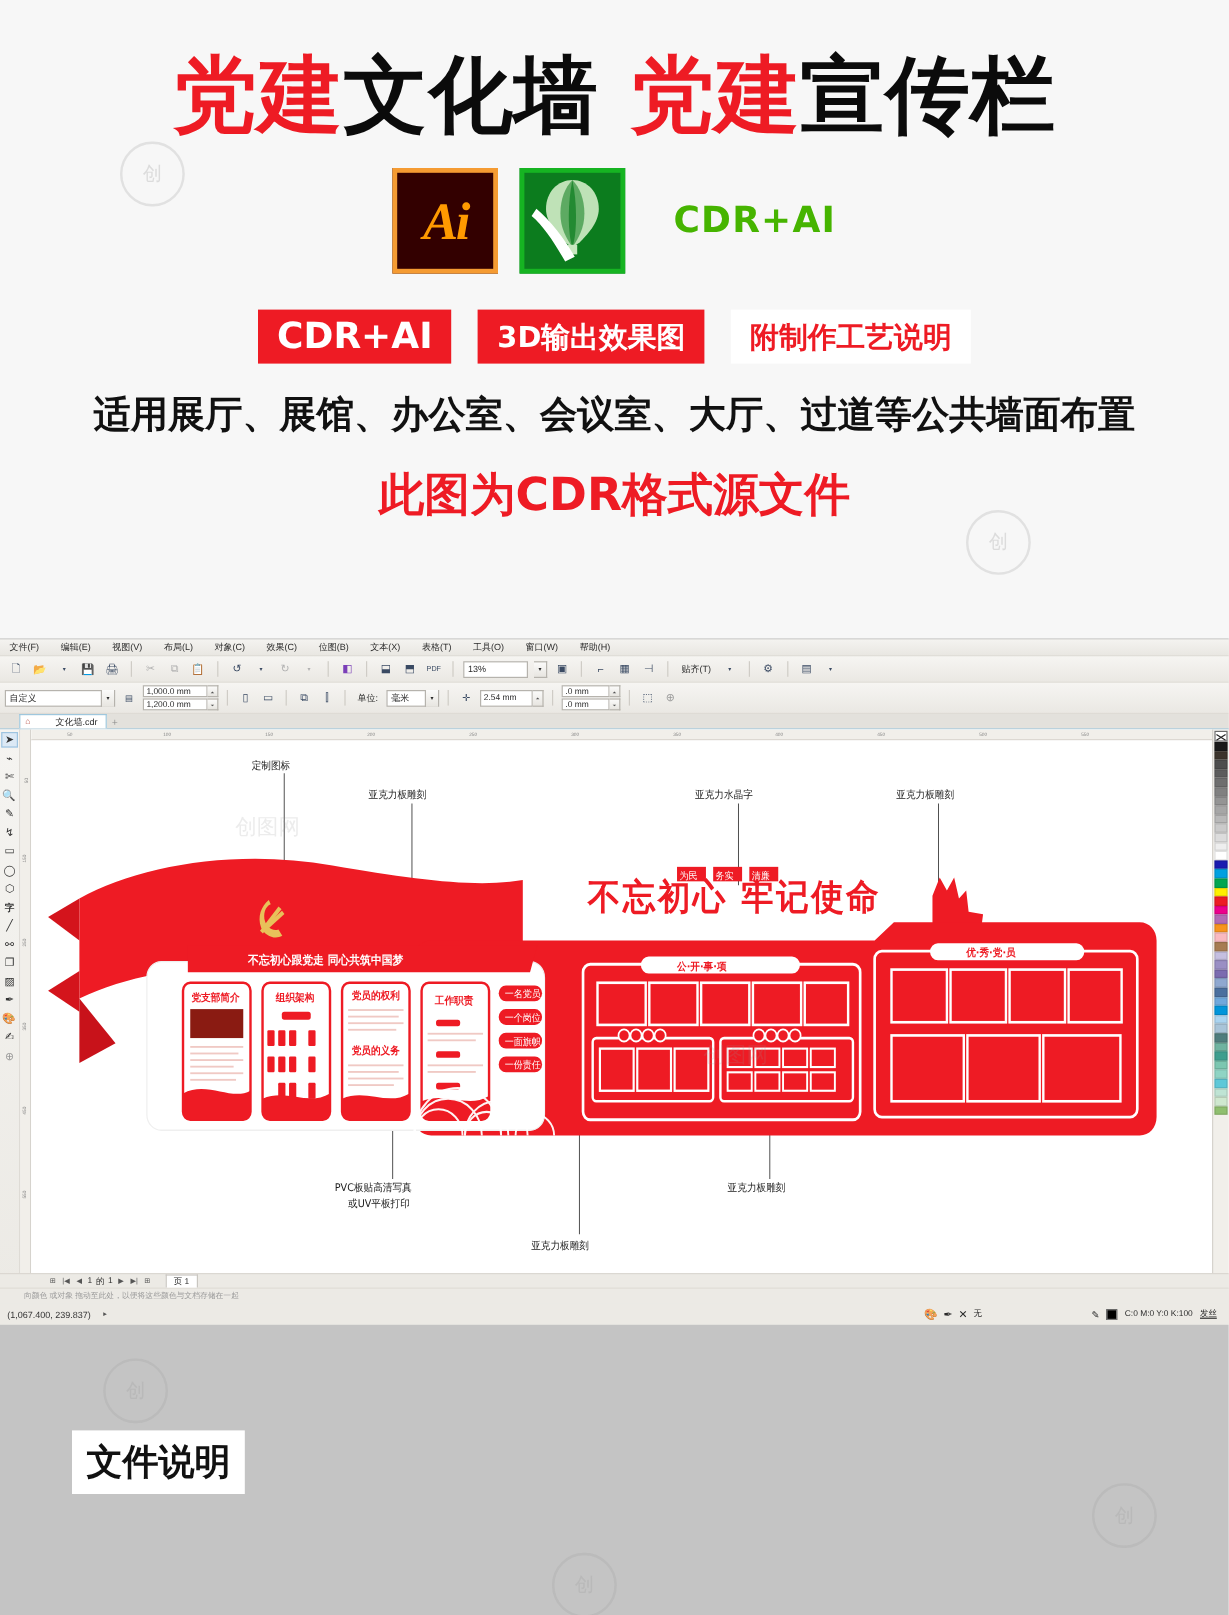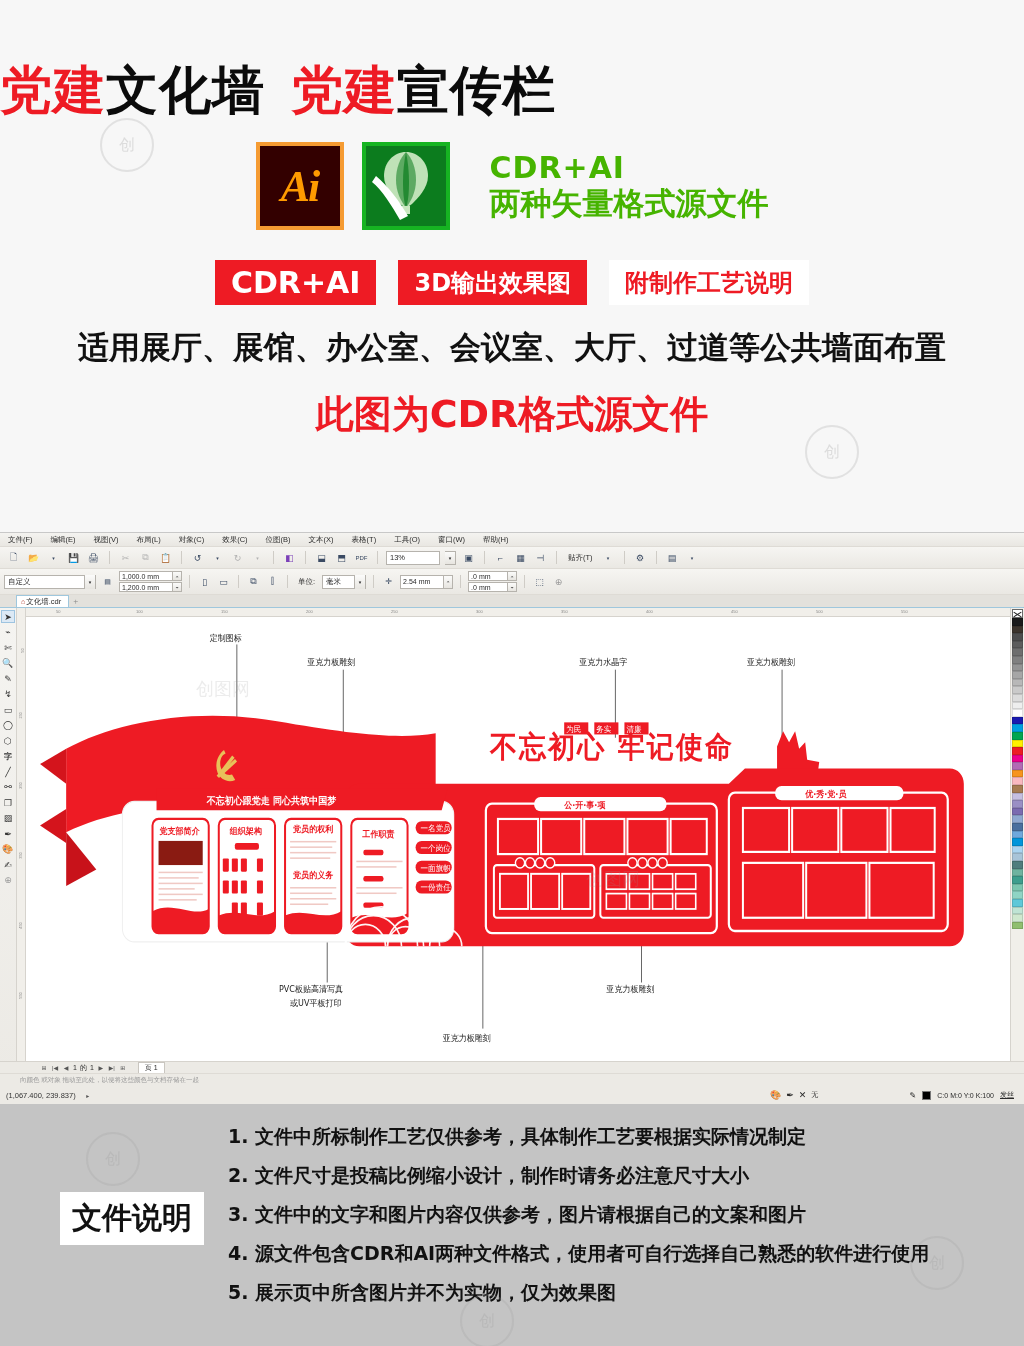--- a/index.html
+++ b/index.html
@@ -10,23 +10,23 @@
     font-family:"Liberation Sans","DejaVu Sans",sans-serif;
     background:#f7f7f7;
     overflow:hidden;
     position:relative;
   }
 
   
   .promo { width:1024px; height:525px; background:#f7f7f7; position:relative; }
 
   .promo-title {
-    text-align:left;
-    padding-top:64px;
-    font-size:52px;
+    text-align:center;
+    padding-top:44px;
+    font-size:70px;
     font-weight:bold;
     letter-spacing:1px;
     line-height:1;
     white-space:nowrap;
     font-family:"DejaVu Sans","Liberation Sans",sans-serif;
   }
   .t-red { color:#ee1b24; }
   .t-black { color:#0b0b0b; }
   .t-gap { display:inline-block; width:26px; }
 
@@ -175,21 +175,21 @@
   }
 
   .tabrow {
     height:13px; display:flex; align-items:flex-end;
     background:#e3e1dc; padding-left:16px;
     border-bottom:1px solid #9fc7dd;
   }
   .doctab {
     background:#fff; border:1px solid #9fc7dd; border-bottom:none;
     height:12px; padding:0 7px 0 4px; font-size:7.5px;
-    display:flex; align-items:center; gap:1px;
+    display:flex; align-items:center; gap:21px;
   }
   .tabplus {
     width:13px; height:11px; display:flex; align-items:center; justify-content:center;
     font-size:8px; color:#8a8a8a;
   }
 
   .workarea { position:relative; height:470px; background:#ffffff; display:flex; }
 
   .toolbox {
     width:17px; background:linear-gradient(#f5f4f1,#eceae5);
@@ -310,21 +310,20 @@
       <svg width="80" height="80" viewBox="0 0 80 80">
         <path d="M40 6 C52 6 62 16 62 30 C62 42 52 52 46 58 L40 62 L34 58 C28 52 18 42 18 30 C18 16 28 6 40 6 Z" fill="#c9e8c0" opacity="0.95"></path>
         <path d="M40 6 C34 12 30 22 30 34 C30 46 35 55 40 62 C45 55 50 46 50 34 C50 22 46 12 40 6 Z" fill="#0c7c1e" opacity="0.55"></path>
         <path d="M40 6 C38 16 37 26 37 36 C37 48 38 56 40 62 C42 56 43 48 43 36 C43 26 42 16 40 6 Z" fill="#0c7c1e" opacity="0.7"></path>
         <rect x="36" y="60" width="8" height="8" fill="#c9e8c0"></rect>
         <path d="M10 30 C22 40 34 56 42 70 L34 74 C26 60 16 44 6 36 Z" fill="#ffffff"></path>
       </svg>
     </div>
     <div class="green-text">
       <div class="l1">CDR+AI</div>
-      <div class="l2">两种矢量格式源文件</div>
     </div>
   </div>
 
   <div class="badge-row">
     <div class="badge filled">CDR+AI</div>
     <div class="badge filled small">3D输出效果图</div>
     <div class="badge outline small">附制作工艺说明</div>
   </div>
 
   <div class="apply-line">适用展厅、展馆、办公室、会议室、大厅、过道等公共墙面布置</div>
@@ -770,23 +769,16 @@
         <span class="fillswatch"></span>
         <span>C:0 M:0 Y:0 K:100</span>
         <span style="text-decoration:underline;">发丝</span>
       </div>
     </div>
   </div>
 </div>
 
 <div class="footer">
   <div class="footer-label">文件说明</div>
-  <div class="footer-list">
-    <div class="footer-item">1. 文件中所标制作工艺仅供参考，具体制作工艺要根据实际情况制定</div>
-    <div class="footer-item">2. 文件尺寸是投稿比例缩小设计，制作时请务必注意尺寸大小</div>
-    <div class="footer-item">3. 文件中的文字和图片内容仅供参考，图片请根据自己的文案和图片</div>
-    <div class="footer-item">4. 源文件包含CDR和AI两种文件格式，使用者可自行选择自己熟悉的软件进行使用</div>
-    <div class="footer-item">5. 展示页中所含图片并不为实物，仅为效果图</div>
-  </div>
   <div class="wm-big" style="left:86px; top:28px;">创</div>
   <div class="wm-big" style="left:910px; top:132px;">创</div>
   <div class="wm-big" style="left:460px; top:190px;">创</div>
 </div>
 
 </body></html>

